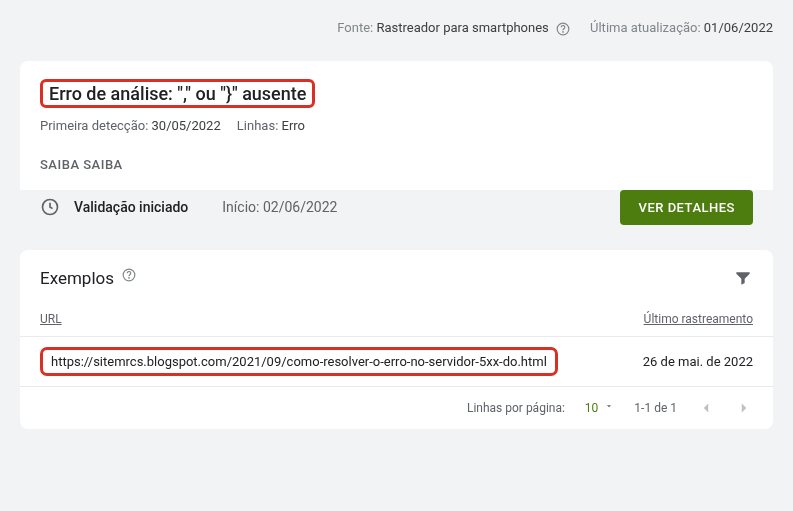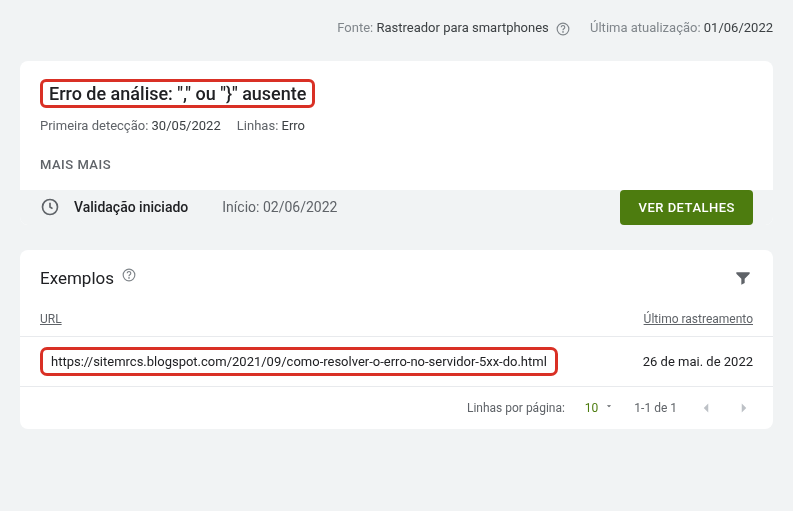--- a/index.html
+++ b/index.html
@@ -195,21 +195,21 @@
     <div class="title-box">
       <h2>Erro de análise: "," ou "}" ausente</h2>
     </div>
     <div class="meta-row">
       <span>Primeira detecção:</span>
       <span class="value">30/05/2022</span>
       &nbsp;&nbsp;&nbsp;
       <span>Linhas:</span>
       <span class="value">Erro</span>
     </div>
-    <div class="learn-more">MAIS MAIS</div>
+    <div class="learn-more">SAIBA SAIBA</div>
   </div>
   <div class="validation-bar">
     <span class="clock-icon">
       <svg width="20" height="20" viewBox="0 0 24 24" fill="none" stroke="#5f6368" stroke-width="2">
           <circle cx="12" cy="12" r="9"></circle>
           <path d="M12 7v5l3 2"></path>
         </svg>
     </span>
     <span class="validation-text">Validação iniciado</span>
     <span class="validation-date">

